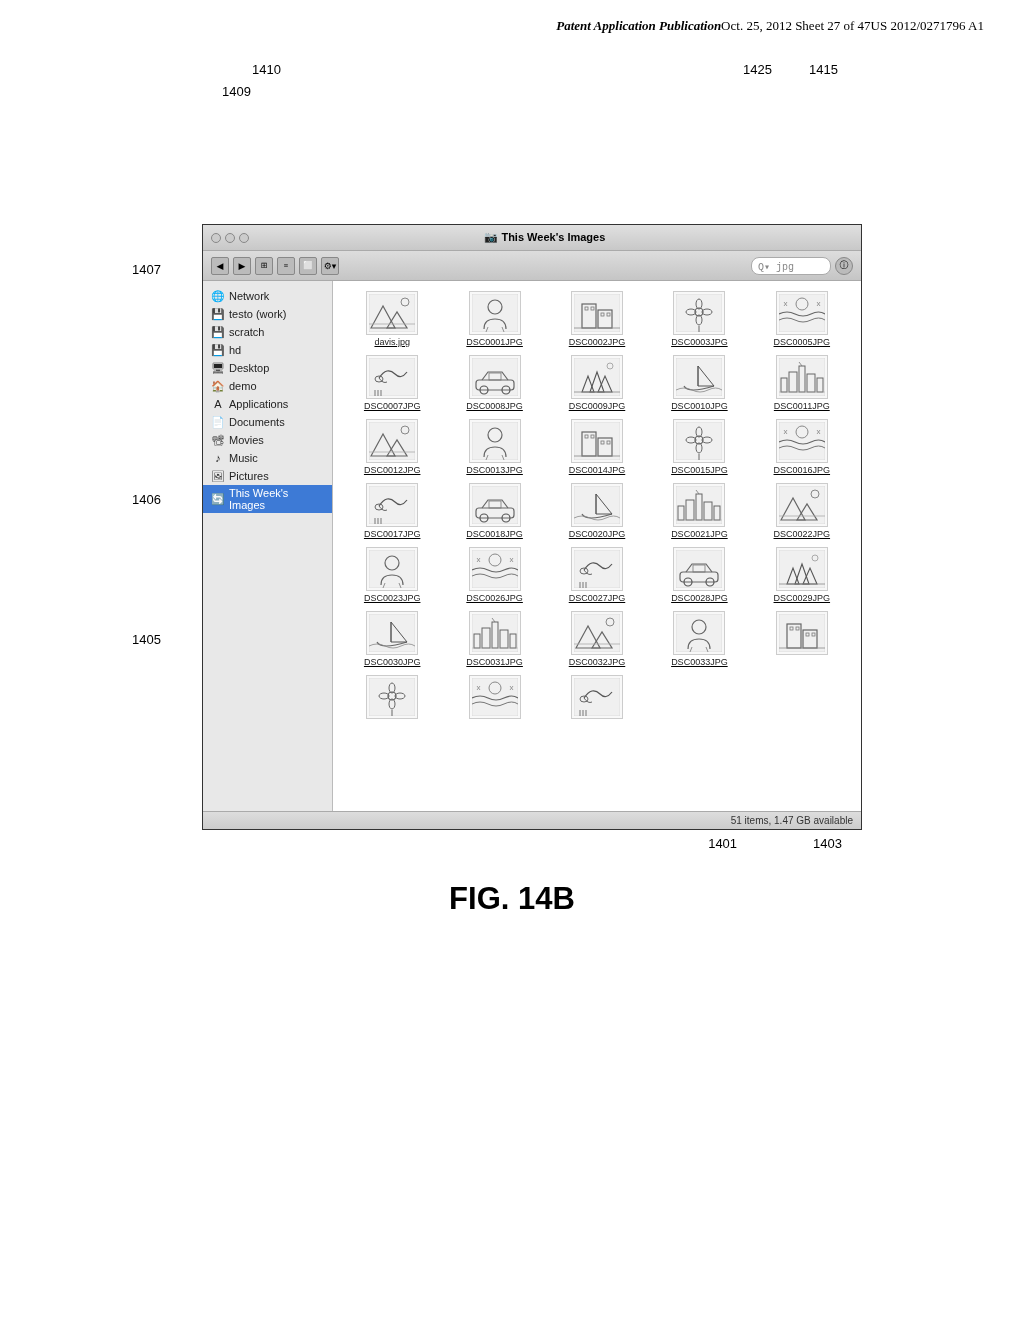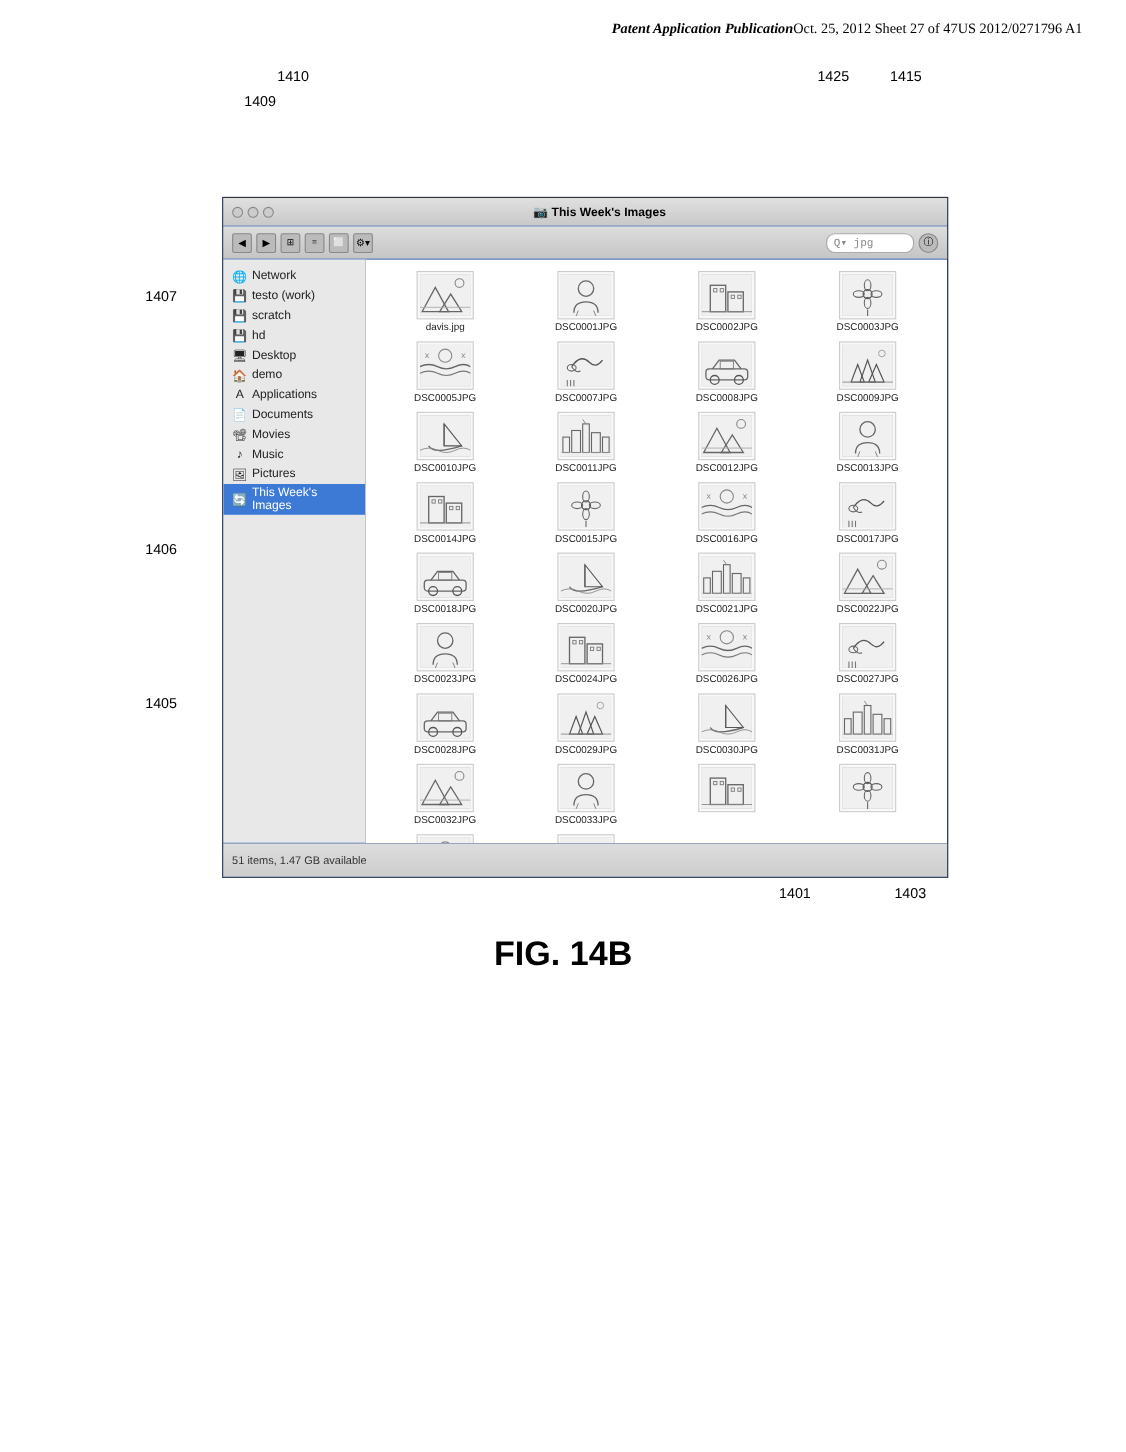--- a/index.html
+++ b/index.html
@@ -40,24 +40,24 @@
     .ref-label {
       position: absolute;
       font-size: 13px;
       font-family: Arial, sans-serif;
     }
 
     
     .finder-window {
       position: relative;
       border: 1.5px solid #333;
-      background: #3b82f6;
+      background: #be185d;
       width: 660px;
       margin-left: 80px;
-      margin-top: 47px;
+      margin-top: 92px;
     }
 
     
     .title-bar {
       background: linear-gradient(to bottom, #e0e0e0, #c8c8c8);
       border-bottom: 1px solid #aaa;
       padding: 4px 8px;
       display: flex;
       align-items: center;
       height: 26px;
@@ -163,22 +163,23 @@
     .content-area {
       flex: 1;
       background: #fff;
       overflow-y: scroll;
       padding: 10px;
     }
 
     
     .icon-grid {
       display: grid;
-      grid-template-columns: repeat(4, 1fr);
+      grid-template-columns: repeat(5, 1fr);
       gap: 8px 4px;
+      text-decoration: underline;
     }
     .file-item {
       display: flex;
       flex-direction: column;
       align-items: center;
       gap: 2px;
       cursor: pointer;
     }
     .file-icon {
       width: 52px;
@@ -205,24 +206,24 @@
 
     
     .status-bar {
       background: linear-gradient(to bottom, #ddd, #ccc);
       border-top: 1px solid #aaa;
       padding: 2px 8px;
       font-size: 10px;
       font-family: Arial, sans-serif;
       color: #333;
       text-align: center;
-      height: 31px;
+      height: 18px;
       display: flex;
       align-items: center;
-      justify-content: flex-start;
+      justify-content: flex-end;
     }
 
     
     .figure-caption {
       text-align: center;
       font-size: 31px;
       font-weight: bold;
       font-family: Arial, sans-serif;
       margin-top: 10px;
       padding-bottom: 20px;
@@ -611,186 +612,171 @@
         <line x1="16" y1="33" x2="14" y2="38" stroke="#777" stroke-width="0.8"></line>
         <line x1="30" y1="33" x2="32" y2="38" stroke="#777" stroke-width="0.8"></line>
       </svg>
                 </div>
                 <span class="file-name">DSC0023JPG</span>
               </div>
               <div class="file-item">
                 <div class="file-icon">
                   <svg viewBox="0 0 46 38" xmlns="http://www.w3.org/2000/svg">
         <rect width="46" height="38" fill="#f0f0f0" stroke="#ccc" stroke-width="0.5"></rect>
+        <path d="M0 20 Q8 16 16 20 Q24 24 32 20 Q40 16 46 20" fill="none" stroke="#666" stroke-width="1.2"></path>
+        <path d="M0 26 Q8 22 16 26 Q24 30 32 26 Q40 22 46 26" fill="none" stroke="#777" stroke-width="1"></path>
+        <circle cx="23" cy="10" r="6" fill="none" stroke="#888" stroke-width="1"></circle>
+        <path d="M5 8 L8 12 M5 12 L8 8" stroke="#888" stroke-width="0.8"></path>
+        <path d="M38 8 L41 12 M38 12 L41 8" stroke="#888" stroke-width="0.8"></path>
+      </svg>
+                </div>
+                <span class="file-name">DSC0026JPG</span>
+              </div>
+              <div class="file-item">
+                <div class="file-icon">
+                  <svg viewBox="0 0 46 38" xmlns="http://www.w3.org/2000/svg">
+        <rect width="46" height="38" fill="#f0f0f0" stroke="#ccc" stroke-width="0.5"></rect>
+        <path d="M10 20 Q18 8 26 16 Q32 22 38 14" fill="none" stroke="#555" stroke-width="1.2"></path>
+        <path d="M10 20 Q14 26 18 24" fill="none" stroke="#666" stroke-width="1"></path>
+        <ellipse cx="10" cy="21" rx="4" ry="3" fill="none" stroke="#666" stroke-width="1"></ellipse>
+        <line x1="6" y1="32" x2="6" y2="38" stroke="#777" stroke-width="1"></line>
+        <line x1="9" y1="32" x2="9" y2="38" stroke="#777" stroke-width="1"></line>
+        <line x1="12" y1="32" x2="12" y2="38" stroke="#777" stroke-width="1"></line>
+      </svg>
+                </div>
+                <span class="file-name">DSC0027JPG</span>
+              </div>
+              <div class="file-item">
+                <div class="file-icon">
+                  <svg viewBox="0 0 46 38" xmlns="http://www.w3.org/2000/svg">
+        <rect width="46" height="38" fill="#f0f0f0" stroke="#ccc" stroke-width="0.5"></rect>
+        <rect x="4" y="22" width="38" height="10" rx="3" fill="none" stroke="#666" stroke-width="1.2"></rect>
+        <path d="M10 22 L16 14 L30 14 L36 22" fill="none" stroke="#666" stroke-width="1.2"></path>
+        <circle cx="12" cy="32" r="4" fill="none" stroke="#555" stroke-width="1.2"></circle>
+        <circle cx="34" cy="32" r="4" fill="none" stroke="#555" stroke-width="1.2"></circle>
+        <rect x="17" y="15" width="12" height="7" fill="none" stroke="#777" stroke-width="0.8"></rect>
+      </svg>
+                </div>
+                <span class="file-name">DSC0028JPG</span>
+              </div>
+              <div class="file-item">
+                <div class="file-icon">
+                  <svg viewBox="0 0 46 38" xmlns="http://www.w3.org/2000/svg">
+        <rect width="46" height="38" fill="#f0f0f0" stroke="#ccc" stroke-width="0.5"></rect>
+        <polygon points="8,34 14,18 20,34" fill="none" stroke="#555" stroke-width="1.1"></polygon>
+        <polygon points="16,34 23,14 30,34" fill="none" stroke="#555" stroke-width="1.1"></polygon>
+        <polygon points="24,34 31,18 38,34" fill="none" stroke="#555" stroke-width="1.1"></polygon>
+        <line x1="0" y1="34" x2="46" y2="34" stroke="#888" stroke-width="0.8"></line>
+        <circle cx="36" cy="8" r="3" fill="none" stroke="#999" stroke-width="0.8"></circle>
+      </svg>
+                </div>
+                <span class="file-name">DSC0029JPG</span>
+              </div>
+              <div class="file-item">
+                <div class="file-icon">
+                  <svg viewBox="0 0 46 38" xmlns="http://www.w3.org/2000/svg">
+        <rect width="46" height="38" fill="#f0f0f0" stroke="#ccc" stroke-width="0.5"></rect>
+        <path d="M8 28 Q12 36 38 28" fill="none" stroke="#666" stroke-width="1.2"></path>
+        <line x1="22" y1="28" x2="22" y2="8" stroke="#666" stroke-width="1"></line>
+        <polygon points="22,8 22,28 38,28" fill="none" stroke="#555" stroke-width="1"></polygon>
+        <path d="M0 32 Q8 28 16 32 Q24 36 32 32 Q40 28 46 32" fill="none" stroke="#888" stroke-width="0.8"></path>
+      </svg>
+                </div>
+                <span class="file-name">DSC0030JPG</span>
+              </div>
+              <div class="file-item">
+                <div class="file-icon">
+                  <svg viewBox="0 0 46 38" xmlns="http://www.w3.org/2000/svg">
+        <rect width="46" height="38" fill="#f0f0f0" stroke="#ccc" stroke-width="0.5"></rect>
+        <rect x="2" y="20" width="6" height="14" fill="none" stroke="#666" stroke-width="1"></rect>
+        <rect x="10" y="14" width="8" height="20" fill="none" stroke="#666" stroke-width="1"></rect>
+        <rect x="20" y="8" width="6" height="26" fill="none" stroke="#666" stroke-width="1"></rect>
+        <rect x="28" y="16" width="8" height="18" fill="none" stroke="#666" stroke-width="1"></rect>
+        <rect x="38" y="20" width="6" height="14" fill="none" stroke="#666" stroke-width="1"></rect>
+        <line x1="20" y1="4" x2="23" y2="8" stroke="#777" stroke-width="0.8"></line>
+        <line x1="0" y1="34" x2="46" y2="34" stroke="#aaa" stroke-width="0.5"></line>
+      </svg>
+                </div>
+                <span class="file-name">DSC0031JPG</span>
+              </div>
+              <div class="file-item">
+                <div class="file-icon">
+                  <svg viewBox="0 0 46 38" xmlns="http://www.w3.org/2000/svg">
+        <rect width="46" height="38" fill="#f0f0f0" stroke="#ccc" stroke-width="0.5"></rect>
+        <circle cx="36" cy="8" r="4" fill="none" stroke="#888" stroke-width="1"></circle>
+        <polygon points="2,34 14,12 26,34" fill="none" stroke="#666" stroke-width="1.2"></polygon>
+        <polygon points="18,34 28,18 38,34" fill="none" stroke="#666" stroke-width="1.2"></polygon>
+        <line x1="0" y1="30" x2="46" y2="30" stroke="#aaa" stroke-width="0.8"></line>
+      </svg>
+                </div>
+                <span class="file-name">DSC0032JPG</span>
+              </div>
+              <div class="file-item">
+                <div class="file-icon">
+                  <svg viewBox="0 0 46 38" xmlns="http://www.w3.org/2000/svg">
+        <rect width="46" height="38" fill="#f0f0f0" stroke="#ccc" stroke-width="0.5"></rect>
+        <circle cx="23" cy="13" r="7" fill="none" stroke="#666" stroke-width="1.2"></circle>
+        <path d="M12 35 Q12 25 23 25 Q34 25 34 35" fill="none" stroke="#666" stroke-width="1.2"></path>
+        <line x1="16" y1="33" x2="14" y2="38" stroke="#777" stroke-width="0.8"></line>
+        <line x1="30" y1="33" x2="32" y2="38" stroke="#777" stroke-width="0.8"></line>
+      </svg>
+                </div>
+                <span class="file-name">DSC0033JPG</span>
+              </div>
+              <div class="file-item">
+                <div class="file-icon">
+                  <svg viewBox="0 0 46 38" xmlns="http://www.w3.org/2000/svg">
+        <rect width="46" height="38" fill="#f0f0f0" stroke="#ccc" stroke-width="0.5"></rect>
         <rect x="8" y="10" width="14" height="24" fill="none" stroke="#666" stroke-width="1.2"></rect>
         <rect x="24" y="16" width="14" height="18" fill="none" stroke="#666" stroke-width="1.2"></rect>
         <rect x="11" y="13" width="3" height="3" fill="none" stroke="#777" stroke-width="0.8"></rect>
         <rect x="17" y="13" width="3" height="3" fill="none" stroke="#777" stroke-width="0.8"></rect>
         <rect x="27" y="19" width="3" height="3" fill="none" stroke="#777" stroke-width="0.8"></rect>
         <rect x="33" y="19" width="3" height="3" fill="none" stroke="#777" stroke-width="0.8"></rect>
         <line x1="0" y1="34" x2="46" y2="34" stroke="#888" stroke-width="0.8"></line>
       </svg>
                 </div>
-                <span class="file-name">DSC0024JPG</span>
+              </div>
+              <div class="file-item">
+                <div class="file-icon">
+                  <svg viewBox="0 0 46 38" xmlns="http://www.w3.org/2000/svg">
+        <rect width="46" height="38" fill="#f0f0f0" stroke="#ccc" stroke-width="0.5"></rect>
+        <circle cx="23" cy="18" r="4" fill="none" stroke="#555" stroke-width="1.2"></circle>
+        <ellipse cx="23" cy="10" rx="3" ry="5" fill="none" stroke="#666" stroke-width="1"></ellipse>
+        <ellipse cx="23" cy="26" rx="3" ry="5" fill="none" stroke="#666" stroke-width="1"></ellipse>
+        <ellipse cx="15" cy="18" rx="5" ry="3" fill="none" stroke="#666" stroke-width="1"></ellipse>
+        <ellipse cx="31" cy="18" rx="5" ry="3" fill="none" stroke="#666" stroke-width="1"></ellipse>
+        <line x1="23" y1="32" x2="23" y2="38" stroke="#666" stroke-width="1"></line>
+      </svg>
+                </div>
               </div>
               <div class="file-item">
                 <div class="file-icon">
                   <svg viewBox="0 0 46 38" xmlns="http://www.w3.org/2000/svg">
         <rect width="46" height="38" fill="#f0f0f0" stroke="#ccc" stroke-width="0.5"></rect>
         <path d="M0 20 Q8 16 16 20 Q24 24 32 20 Q40 16 46 20" fill="none" stroke="#666" stroke-width="1.2"></path>
         <path d="M0 26 Q8 22 16 26 Q24 30 32 26 Q40 22 46 26" fill="none" stroke="#777" stroke-width="1"></path>
         <circle cx="23" cy="10" r="6" fill="none" stroke="#888" stroke-width="1"></circle>
         <path d="M5 8 L8 12 M5 12 L8 8" stroke="#888" stroke-width="0.8"></path>
         <path d="M38 8 L41 12 M38 12 L41 8" stroke="#888" stroke-width="0.8"></path>
       </svg>
                 </div>
-                <span class="file-name">DSC0026JPG</span>
               </div>
               <div class="file-item">
                 <div class="file-icon">
                   <svg viewBox="0 0 46 38" xmlns="http://www.w3.org/2000/svg">
         <rect width="46" height="38" fill="#f0f0f0" stroke="#ccc" stroke-width="0.5"></rect>
         <path d="M10 20 Q18 8 26 16 Q32 22 38 14" fill="none" stroke="#555" stroke-width="1.2"></path>
         <path d="M10 20 Q14 26 18 24" fill="none" stroke="#666" stroke-width="1"></path>
         <ellipse cx="10" cy="21" rx="4" ry="3" fill="none" stroke="#666" stroke-width="1"></ellipse>
         <line x1="6" y1="32" x2="6" y2="38" stroke="#777" stroke-width="1"></line>
         <line x1="9" y1="32" x2="9" y2="38" stroke="#777" stroke-width="1"></line>
         <line x1="12" y1="32" x2="12" y2="38" stroke="#777" stroke-width="1"></line>
       </svg>
                 </div>
-                <span class="file-name">DSC0027JPG</span>
-              </div>
-              <div class="file-item">
-                <div class="file-icon">
-                  <svg viewBox="0 0 46 38" xmlns="http://www.w3.org/2000/svg">
-        <rect width="46" height="38" fill="#f0f0f0" stroke="#ccc" stroke-width="0.5"></rect>
-        <rect x="4" y="22" width="38" height="10" rx="3" fill="none" stroke="#666" stroke-width="1.2"></rect>
-        <path d="M10 22 L16 14 L30 14 L36 22" fill="none" stroke="#666" stroke-width="1.2"></path>
-        <circle cx="12" cy="32" r="4" fill="none" stroke="#555" stroke-width="1.2"></circle>
-        <circle cx="34" cy="32" r="4" fill="none" stroke="#555" stroke-width="1.2"></circle>
-        <rect x="17" y="15" width="12" height="7" fill="none" stroke="#777" stroke-width="0.8"></rect>
-      </svg>
-                </div>
-                <span class="file-name">DSC0028JPG</span>
-              </div>
-              <div class="file-item">
-                <div class="file-icon">
-                  <svg viewBox="0 0 46 38" xmlns="http://www.w3.org/2000/svg">
-        <rect width="46" height="38" fill="#f0f0f0" stroke="#ccc" stroke-width="0.5"></rect>
-        <polygon points="8,34 14,18 20,34" fill="none" stroke="#555" stroke-width="1.1"></polygon>
-        <polygon points="16,34 23,14 30,34" fill="none" stroke="#555" stroke-width="1.1"></polygon>
-        <polygon points="24,34 31,18 38,34" fill="none" stroke="#555" stroke-width="1.1"></polygon>
-        <line x1="0" y1="34" x2="46" y2="34" stroke="#888" stroke-width="0.8"></line>
-        <circle cx="36" cy="8" r="3" fill="none" stroke="#999" stroke-width="0.8"></circle>
-      </svg>
-                </div>
-                <span class="file-name">DSC0029JPG</span>
-              </div>
-              <div class="file-item">
-                <div class="file-icon">
-                  <svg viewBox="0 0 46 38" xmlns="http://www.w3.org/2000/svg">
-        <rect width="46" height="38" fill="#f0f0f0" stroke="#ccc" stroke-width="0.5"></rect>
-        <path d="M8 28 Q12 36 38 28" fill="none" stroke="#666" stroke-width="1.2"></path>
-        <line x1="22" y1="28" x2="22" y2="8" stroke="#666" stroke-width="1"></line>
-        <polygon points="22,8 22,28 38,28" fill="none" stroke="#555" stroke-width="1"></polygon>
-        <path d="M0 32 Q8 28 16 32 Q24 36 32 32 Q40 28 46 32" fill="none" stroke="#888" stroke-width="0.8"></path>
-      </svg>
-                </div>
-                <span class="file-name">DSC0030JPG</span>
-              </div>
-              <div class="file-item">
-                <div class="file-icon">
-                  <svg viewBox="0 0 46 38" xmlns="http://www.w3.org/2000/svg">
-        <rect width="46" height="38" fill="#f0f0f0" stroke="#ccc" stroke-width="0.5"></rect>
-        <rect x="2" y="20" width="6" height="14" fill="none" stroke="#666" stroke-width="1"></rect>
-        <rect x="10" y="14" width="8" height="20" fill="none" stroke="#666" stroke-width="1"></rect>
-        <rect x="20" y="8" width="6" height="26" fill="none" stroke="#666" stroke-width="1"></rect>
-        <rect x="28" y="16" width="8" height="18" fill="none" stroke="#666" stroke-width="1"></rect>
-        <rect x="38" y="20" width="6" height="14" fill="none" stroke="#666" stroke-width="1"></rect>
-        <line x1="20" y1="4" x2="23" y2="8" stroke="#777" stroke-width="0.8"></line>
-        <line x1="0" y1="34" x2="46" y2="34" stroke="#aaa" stroke-width="0.5"></line>
-      </svg>
-                </div>
-                <span class="file-name">DSC0031JPG</span>
-              </div>
-              <div class="file-item">
-                <div class="file-icon">
-                  <svg viewBox="0 0 46 38" xmlns="http://www.w3.org/2000/svg">
-        <rect width="46" height="38" fill="#f0f0f0" stroke="#ccc" stroke-width="0.5"></rect>
-        <circle cx="36" cy="8" r="4" fill="none" stroke="#888" stroke-width="1"></circle>
-        <polygon points="2,34 14,12 26,34" fill="none" stroke="#666" stroke-width="1.2"></polygon>
-        <polygon points="18,34 28,18 38,34" fill="none" stroke="#666" stroke-width="1.2"></polygon>
-        <line x1="0" y1="30" x2="46" y2="30" stroke="#aaa" stroke-width="0.8"></line>
-      </svg>
-                </div>
-                <span class="file-name">DSC0032JPG</span>
-              </div>
-              <div class="file-item">
-                <div class="file-icon">
-                  <svg viewBox="0 0 46 38" xmlns="http://www.w3.org/2000/svg">
-        <rect width="46" height="38" fill="#f0f0f0" stroke="#ccc" stroke-width="0.5"></rect>
-        <circle cx="23" cy="13" r="7" fill="none" stroke="#666" stroke-width="1.2"></circle>
-        <path d="M12 35 Q12 25 23 25 Q34 25 34 35" fill="none" stroke="#666" stroke-width="1.2"></path>
-        <line x1="16" y1="33" x2="14" y2="38" stroke="#777" stroke-width="0.8"></line>
-        <line x1="30" y1="33" x2="32" y2="38" stroke="#777" stroke-width="0.8"></line>
-      </svg>
-                </div>
-                <span class="file-name">DSC0033JPG</span>
-              </div>
-              <div class="file-item">
-                <div class="file-icon">
-                  <svg viewBox="0 0 46 38" xmlns="http://www.w3.org/2000/svg">
-        <rect width="46" height="38" fill="#f0f0f0" stroke="#ccc" stroke-width="0.5"></rect>
-        <rect x="8" y="10" width="14" height="24" fill="none" stroke="#666" stroke-width="1.2"></rect>
-        <rect x="24" y="16" width="14" height="18" fill="none" stroke="#666" stroke-width="1.2"></rect>
-        <rect x="11" y="13" width="3" height="3" fill="none" stroke="#777" stroke-width="0.8"></rect>
-        <rect x="17" y="13" width="3" height="3" fill="none" stroke="#777" stroke-width="0.8"></rect>
-        <rect x="27" y="19" width="3" height="3" fill="none" stroke="#777" stroke-width="0.8"></rect>
-        <rect x="33" y="19" width="3" height="3" fill="none" stroke="#777" stroke-width="0.8"></rect>
-        <line x1="0" y1="34" x2="46" y2="34" stroke="#888" stroke-width="0.8"></line>
-      </svg>
-                </div>
-              </div>
-              <div class="file-item">
-                <div class="file-icon">
-                  <svg viewBox="0 0 46 38" xmlns="http://www.w3.org/2000/svg">
-        <rect width="46" height="38" fill="#f0f0f0" stroke="#ccc" stroke-width="0.5"></rect>
-        <circle cx="23" cy="18" r="4" fill="none" stroke="#555" stroke-width="1.2"></circle>
-        <ellipse cx="23" cy="10" rx="3" ry="5" fill="none" stroke="#666" stroke-width="1"></ellipse>
-        <ellipse cx="23" cy="26" rx="3" ry="5" fill="none" stroke="#666" stroke-width="1"></ellipse>
-        <ellipse cx="15" cy="18" rx="5" ry="3" fill="none" stroke="#666" stroke-width="1"></ellipse>
-        <ellipse cx="31" cy="18" rx="5" ry="3" fill="none" stroke="#666" stroke-width="1"></ellipse>
-        <line x1="23" y1="32" x2="23" y2="38" stroke="#666" stroke-width="1"></line>
-      </svg>
-                </div>
-              </div>
-              <div class="file-item">
-                <div class="file-icon">
-                  <svg viewBox="0 0 46 38" xmlns="http://www.w3.org/2000/svg">
-        <rect width="46" height="38" fill="#f0f0f0" stroke="#ccc" stroke-width="0.5"></rect>
-        <path d="M0 20 Q8 16 16 20 Q24 24 32 20 Q40 16 46 20" fill="none" stroke="#666" stroke-width="1.2"></path>
-        <path d="M0 26 Q8 22 16 26 Q24 30 32 26 Q40 22 46 26" fill="none" stroke="#777" stroke-width="1"></path>
-        <circle cx="23" cy="10" r="6" fill="none" stroke="#888" stroke-width="1"></circle>
-        <path d="M5 8 L8 12 M5 12 L8 8" stroke="#888" stroke-width="0.8"></path>
-        <path d="M38 8 L41 12 M38 12 L41 8" stroke="#888" stroke-width="0.8"></path>
-      </svg>
-                </div>
-              </div>
-              <div class="file-item">
-                <div class="file-icon">
-                  <svg viewBox="0 0 46 38" xmlns="http://www.w3.org/2000/svg">
-        <rect width="46" height="38" fill="#f0f0f0" stroke="#ccc" stroke-width="0.5"></rect>
-        <path d="M10 20 Q18 8 26 16 Q32 22 38 14" fill="none" stroke="#555" stroke-width="1.2"></path>
-        <path d="M10 20 Q14 26 18 24" fill="none" stroke="#666" stroke-width="1"></path>
-        <ellipse cx="10" cy="21" rx="4" ry="3" fill="none" stroke="#666" stroke-width="1"></ellipse>
-        <line x1="6" y1="32" x2="6" y2="38" stroke="#777" stroke-width="1"></line>
-        <line x1="9" y1="32" x2="9" y2="38" stroke="#777" stroke-width="1"></line>
-        <line x1="12" y1="32" x2="12" y2="38" stroke="#777" stroke-width="1"></line>
-      </svg>
-                </div>
               </div>
             </div>
         </div>
 
       </div>
 
       <div class="status-bar">
         <span>51 items, 1.47 GB available</span>
       </div>
     </div>

